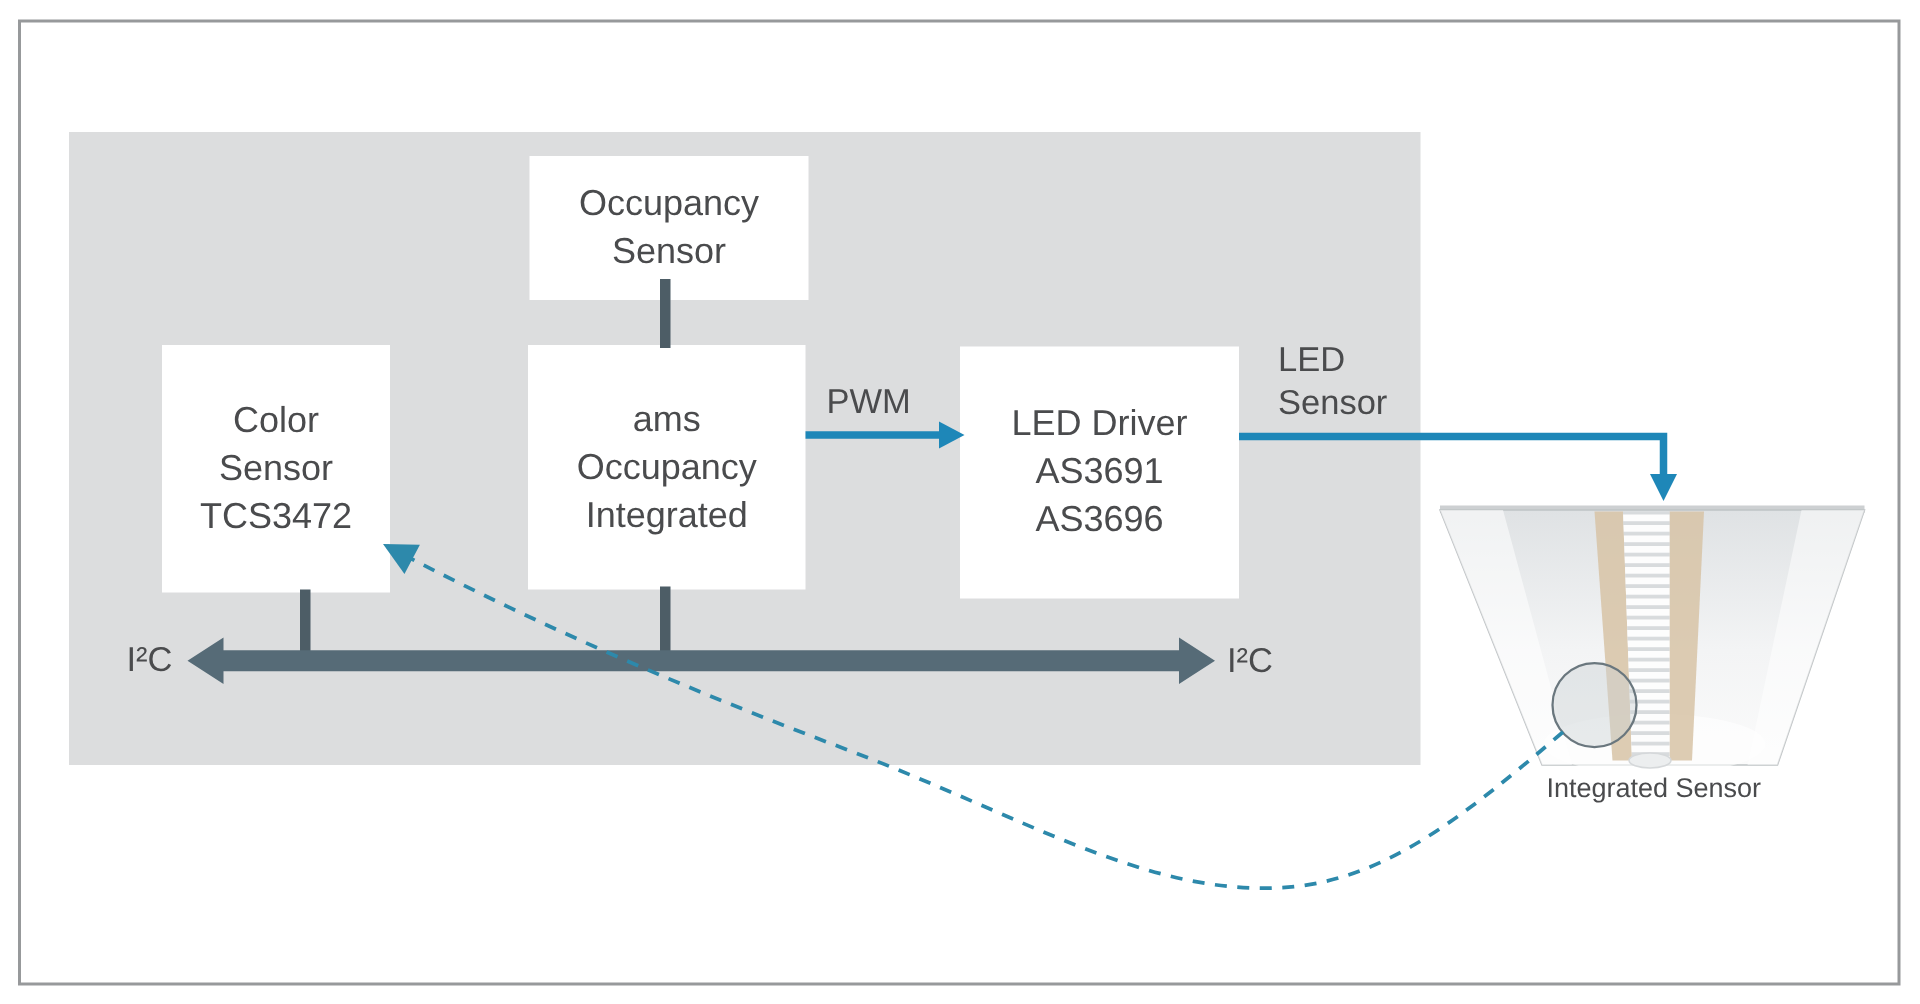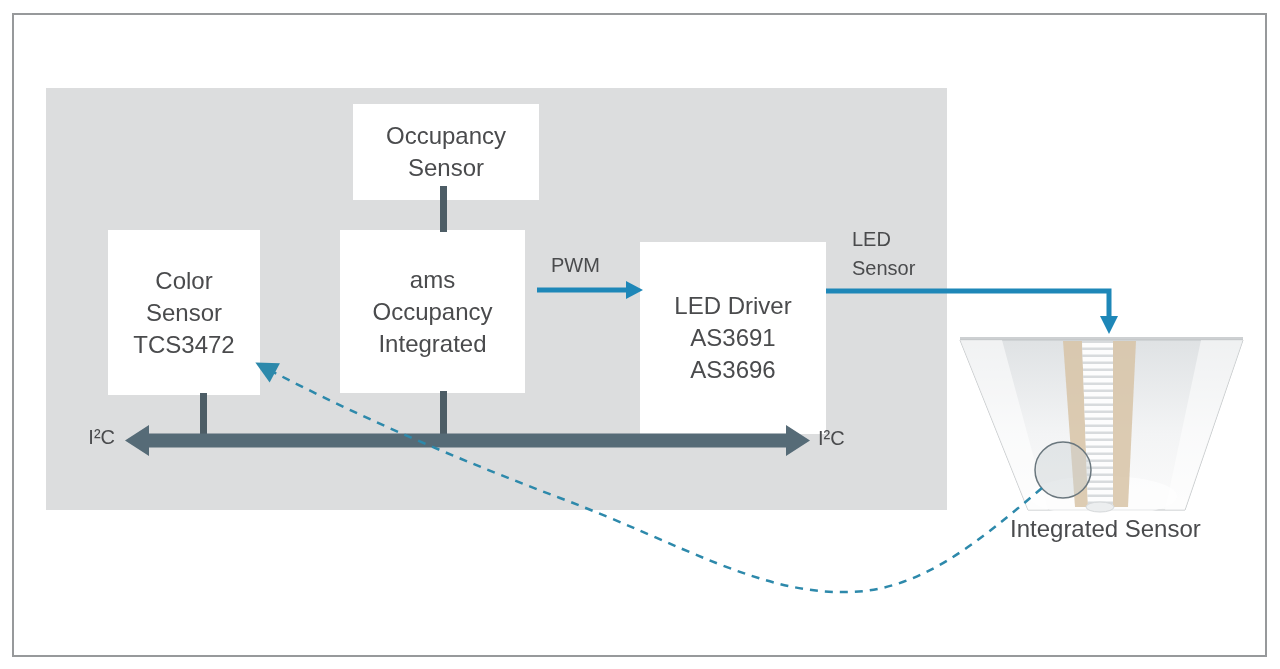--- a/index.html
+++ b/index.html
@@ -23,22 +23,22 @@
   .panel{
     position:absolute;left:46px;top:88px;width:901px;height:422px;
     background:var(--c-panel);z-index:1;
   }
   .box{
     position:absolute;background:#ffffff;z-index:2;
     display:flex;flex-direction:column;align-items:center;justify-content:center;
     font-size:24px;line-height:32px;color:var(--c-text);text-align:center;
   }
   .svg-layer{position:absolute;left:0;top:0;z-index:3;pointer-events:none;}
-  .lbl{position:absolute;z-index:4;font-size:20px;color:var(--c-text);white-space:nowrap;}
-  .lbl-small{position:absolute;z-index:4;font-size:24px;color:var(--c-text);white-space:nowrap;}
+  .lbl{position:absolute;z-index:4;font-size:23px;color:var(--c-text);white-space:nowrap;}
+  .lbl-small{position:absolute;z-index:4;font-size:18px;color:var(--c-text);white-space:nowrap;}
   .fill-bus{fill:var(--c-bus);}
   .fill-conn{fill:var(--c-connector);}
   .fill-accent{fill:var(--c-accent);}
   .stroke-accent{stroke:var(--c-accent);}
   .stroke-dashed{stroke:var(--c-dashed);}
   .fill-dashed{fill:var(--c-dashed);}
 </style>
 </head>
 <body>
 
@@ -52,27 +52,27 @@
     <span>Occupancy</span>
     <span>Sensor</span>
   </div>
 
   <div class="box" style="left:108px;top:230px;width:152px;height:165px">
     <span>Color</span>
     <span>Sensor</span>
     <span>TCS3472</span>
   </div>
 
-  <div class="box" style="left:340px;top:230px;width:185px;height:163px">
+  <div class="box" style="left:352px;top:230px;width:185px;height:163px">
     <span>ams</span>
     <span>Occupancy</span>
     <span>Integrated</span>
   </div>
 
-  <div class="box" style="left:640px;top:242px;width:186px;height:192px">
+  <div class="box" style="left:640px;top:231px;width:186px;height:168px">
     <span>LED Driver</span>
     <span>AS3691</span>
     <span>AS3696</span>
   </div>
 
   <svg class="svg-layer" width="1280" height="669" viewBox="0 0 1280 669">
     <defs>
       <linearGradient id="fixBody" x1="0" y1="0" x2="0" y2="1">
         <stop offset="0" stop-color="#dfe2e4"></stop>
         <stop offset="0.55" stop-color="#f3f4f5"></stop>

